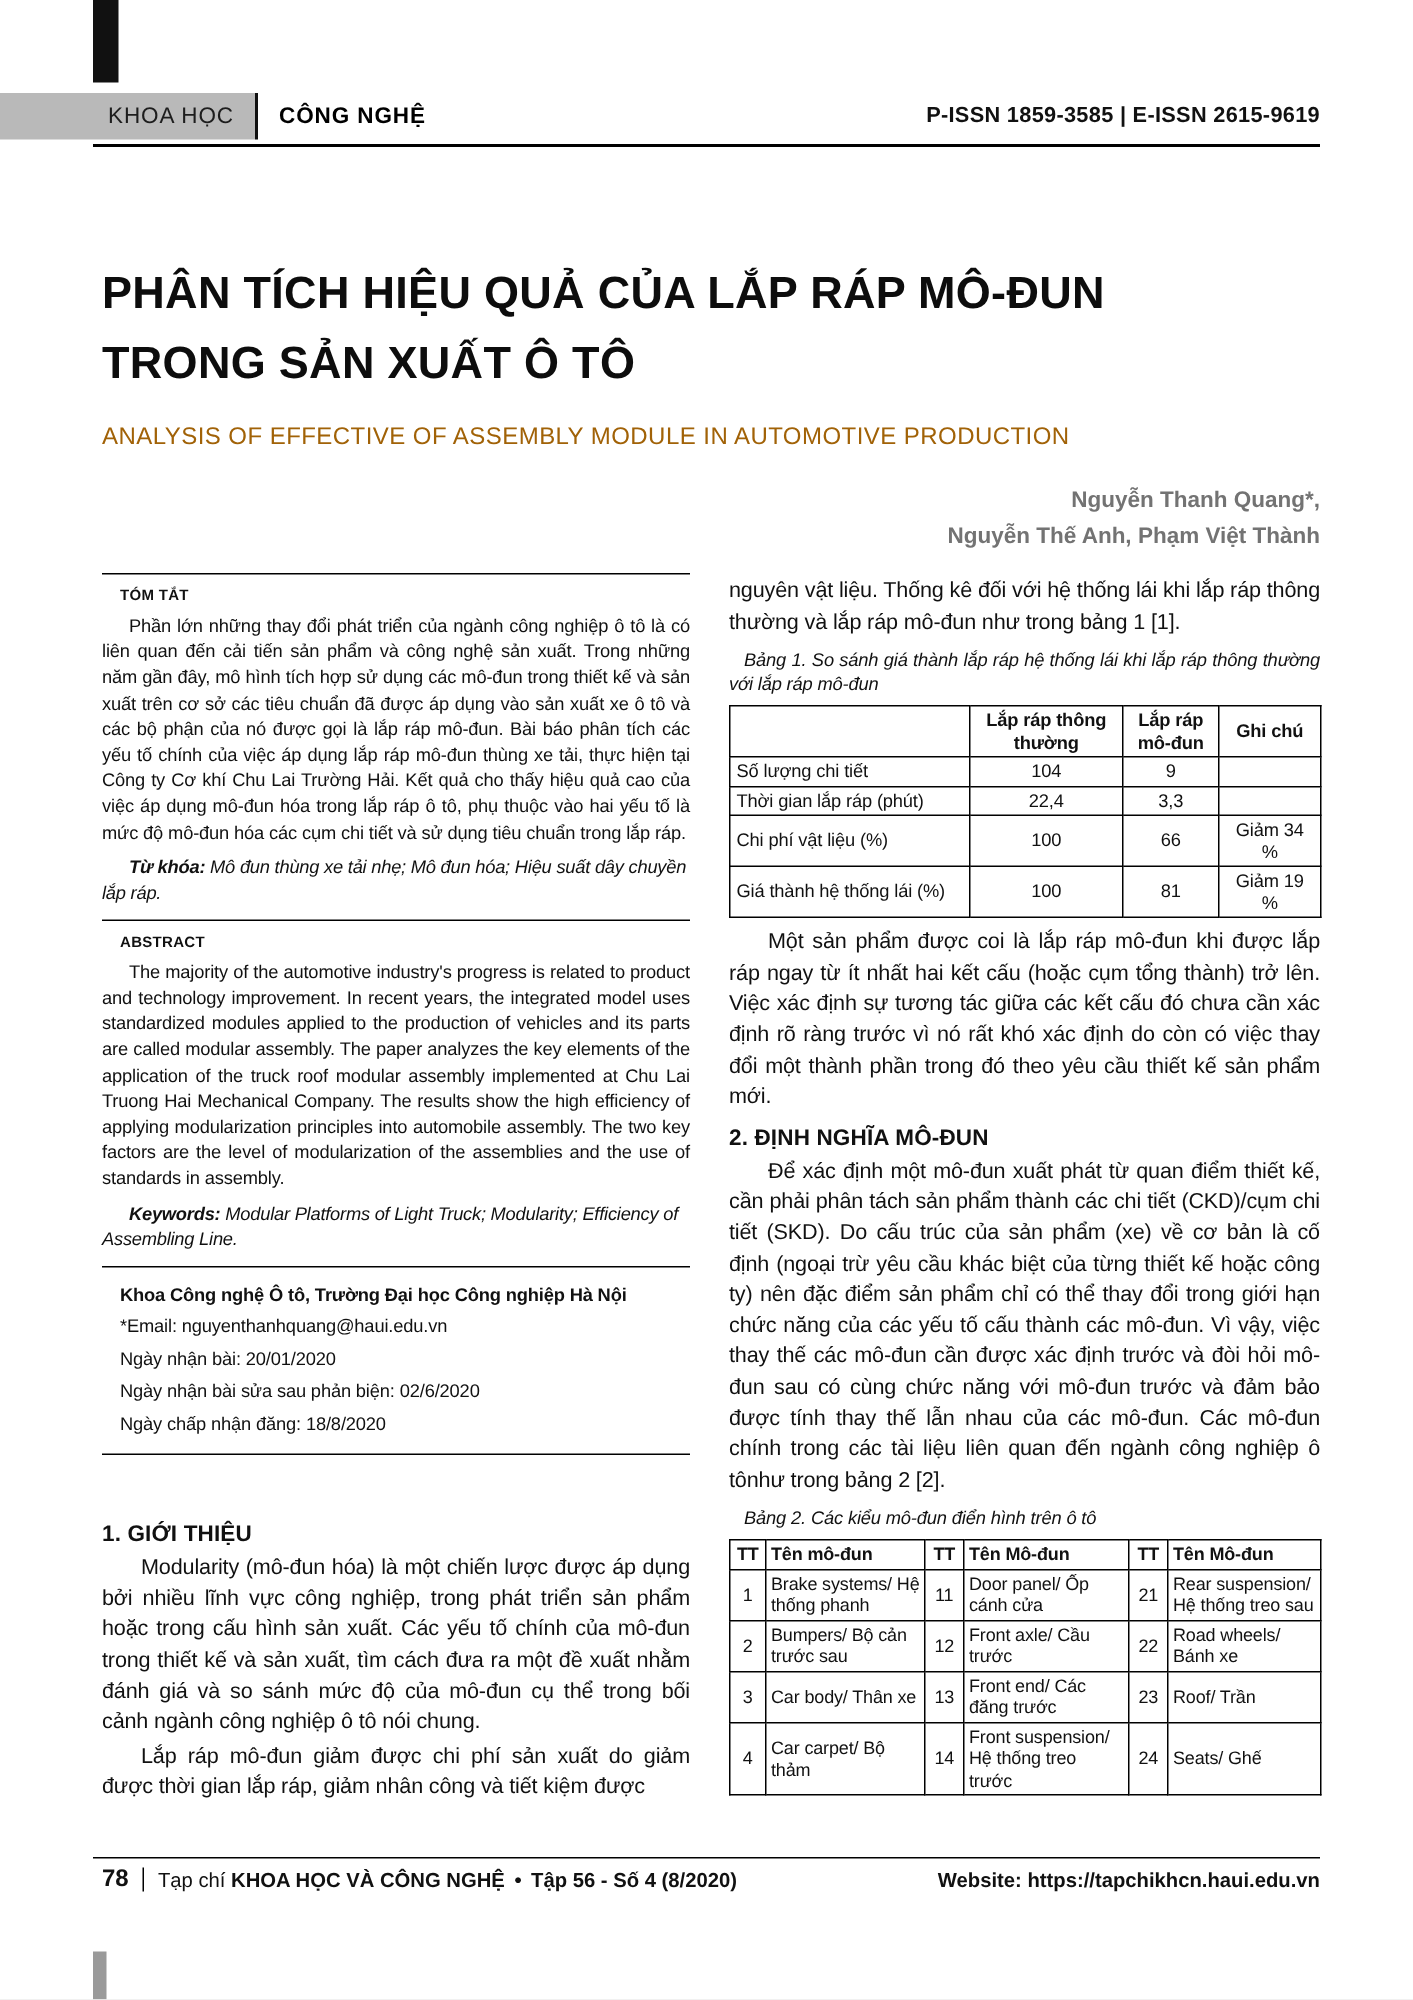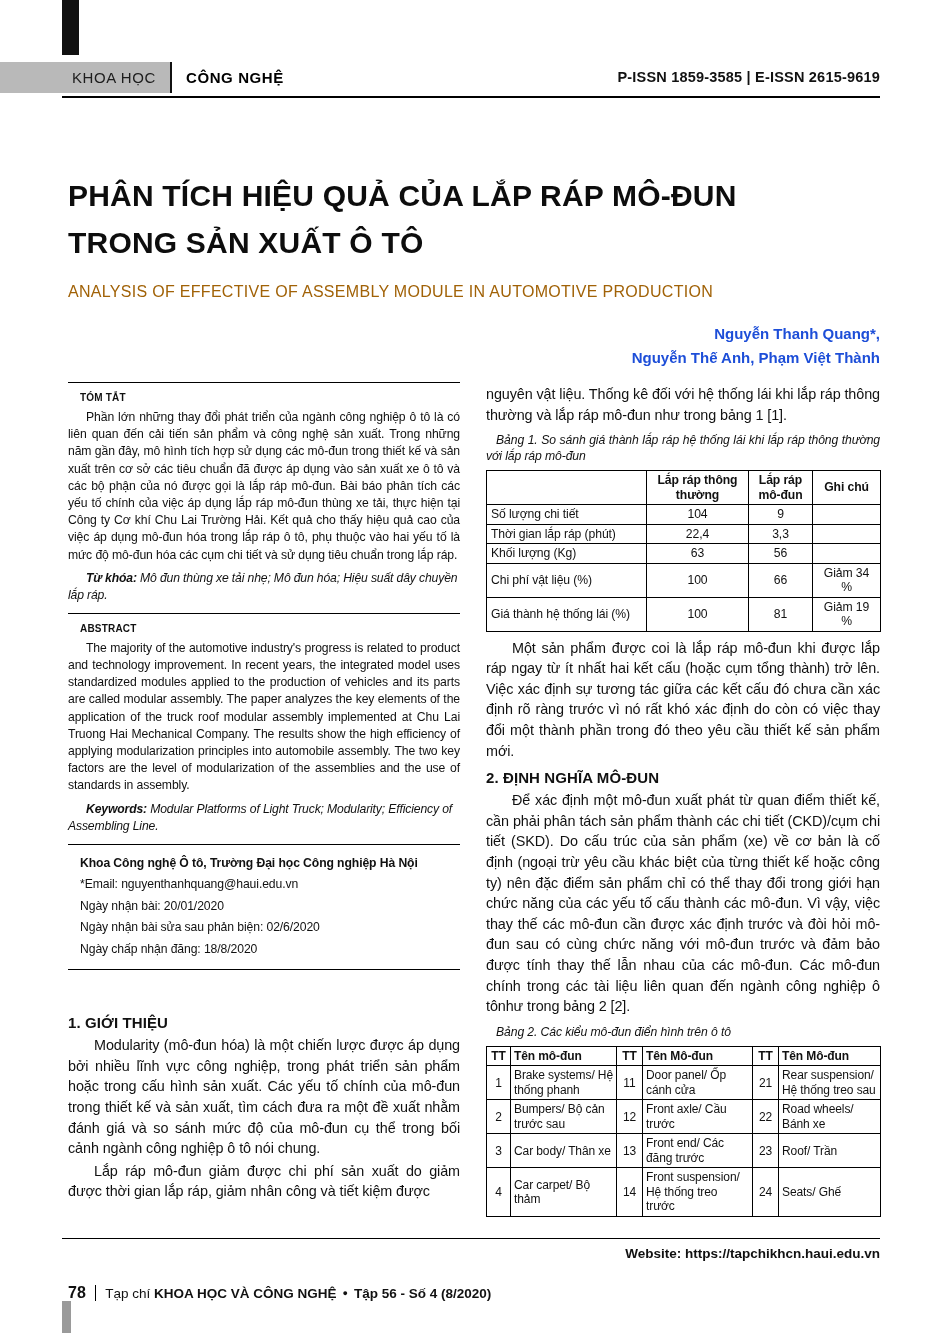--- a/index.html
+++ b/index.html
@@ -22,21 +22,21 @@
   .issn { position:absolute; right:62px; top:62px; height:31px; line-height:31px;
           font-size:14.5px; font-weight:700; letter-spacing:0.2px; color:#111; }
   .header-rule { position:absolute; left:62px; top:96px; width:818px; border-top:2px solid #000; }
 
   
   .title { position:absolute; left:68px; top:172px; width:780px;
            font-size:30px; font-weight:700; line-height:47px; color:#0d0d0d; letter-spacing:0.2px; }
   .subtitle { position:absolute; left:68px; top:283px; width:780px;
               font-size:16px; letter-spacing:0.3px; color:#a16207; }
   .authors { position:absolute; right:62px; top:322px; text-align:right;
-             font-size:15px; font-weight:700; line-height:24px; color:#1d4ed8; }
+             font-size:15px; font-weight:700; line-height:24px; color:#737373; }
 
   
   .col-left  { position:absolute; left:68px;  top:382px; width:392px; }
   .col-right { position:absolute; left:486px; top:384px; width:394px; }
 
   .rule  { border:none; border-top:1.6px solid #000; margin:0; }
   .rule-thin { border:none; border-top:1px solid #000; margin:0; }
 
   .box-h { font-size:10px; font-weight:700; margin:9px 0 6px 12px; letter-spacing:0.2px; }
   .abs-p { font-size:12.2px; line-height:17.2px; text-align:justify; text-indent:18px;
@@ -62,21 +62,21 @@
            font-size:12.2px; line-height:14.5px; letter-spacing:-0.1px; }
   th { font-weight:700; text-align:center; }
   td.c { text-align:center; }
   td.l { text-align:left; }
   .t2 th.l { text-align:left; }
   .t1 { margin-bottom:4px; }
   .t2 td, .t2 th { font-size:12px; line-height:14.5px; padding:2px 3px;margin-top:30px; }
 
   
   .footer-rule { position:absolute; left:62px; top:1238px; width:818px; border-top:1.6px solid #000; }
-  .footer-left { position:absolute; left:68px; top:1284px; display:flex; align-items:center; }
+  .footer-left { position:absolute; left:68px; top:1244px; display:flex; align-items:center; }
   .page-num { font-size:16px; font-weight:700; }
   .foot-sep { width:1.5px; height:16px; background:#000; margin:0 9px; }
   .foot-journal { font-size:13.5px; }
   .foot-journal .b { font-weight:700; }
   .foot-bullet { font-size:9px; margin:0 6px; vertical-align:2px; }
   .footer-right { position:absolute; right:62px; top:1246px; font-size:13.5px; font-weight:700; }
 </style>
 </head>
 <body>
 
@@ -156,26 +156,20 @@
           <td class="c">9</td>
           <td class="c"></td>
         </tr>
         <tr>
           <td class="l">Thời gian lắp ráp (phút)</td>
           <td class="c">22,4</td>
           <td class="c">3,3</td>
           <td class="c"></td>
         </tr>
         <tr>
-          <td class="l">Khối lượng (Kg)</td>
-          <td class="c">63</td>
-          <td class="c">56</td>
-          <td class="c"></td>
-        </tr>
-        <tr>
           <td class="l">Chi phí vật liệu (%)</td>
           <td class="c">100</td>
           <td class="c">66</td>
           <td class="c">Giảm 34 %</td>
         </tr>
         <tr>
           <td class="l">Giá thành hệ thống lái (%)</td>
           <td class="c">100</td>
           <td class="c">81</td>
           <td class="c">Giảm 19 %</td>

